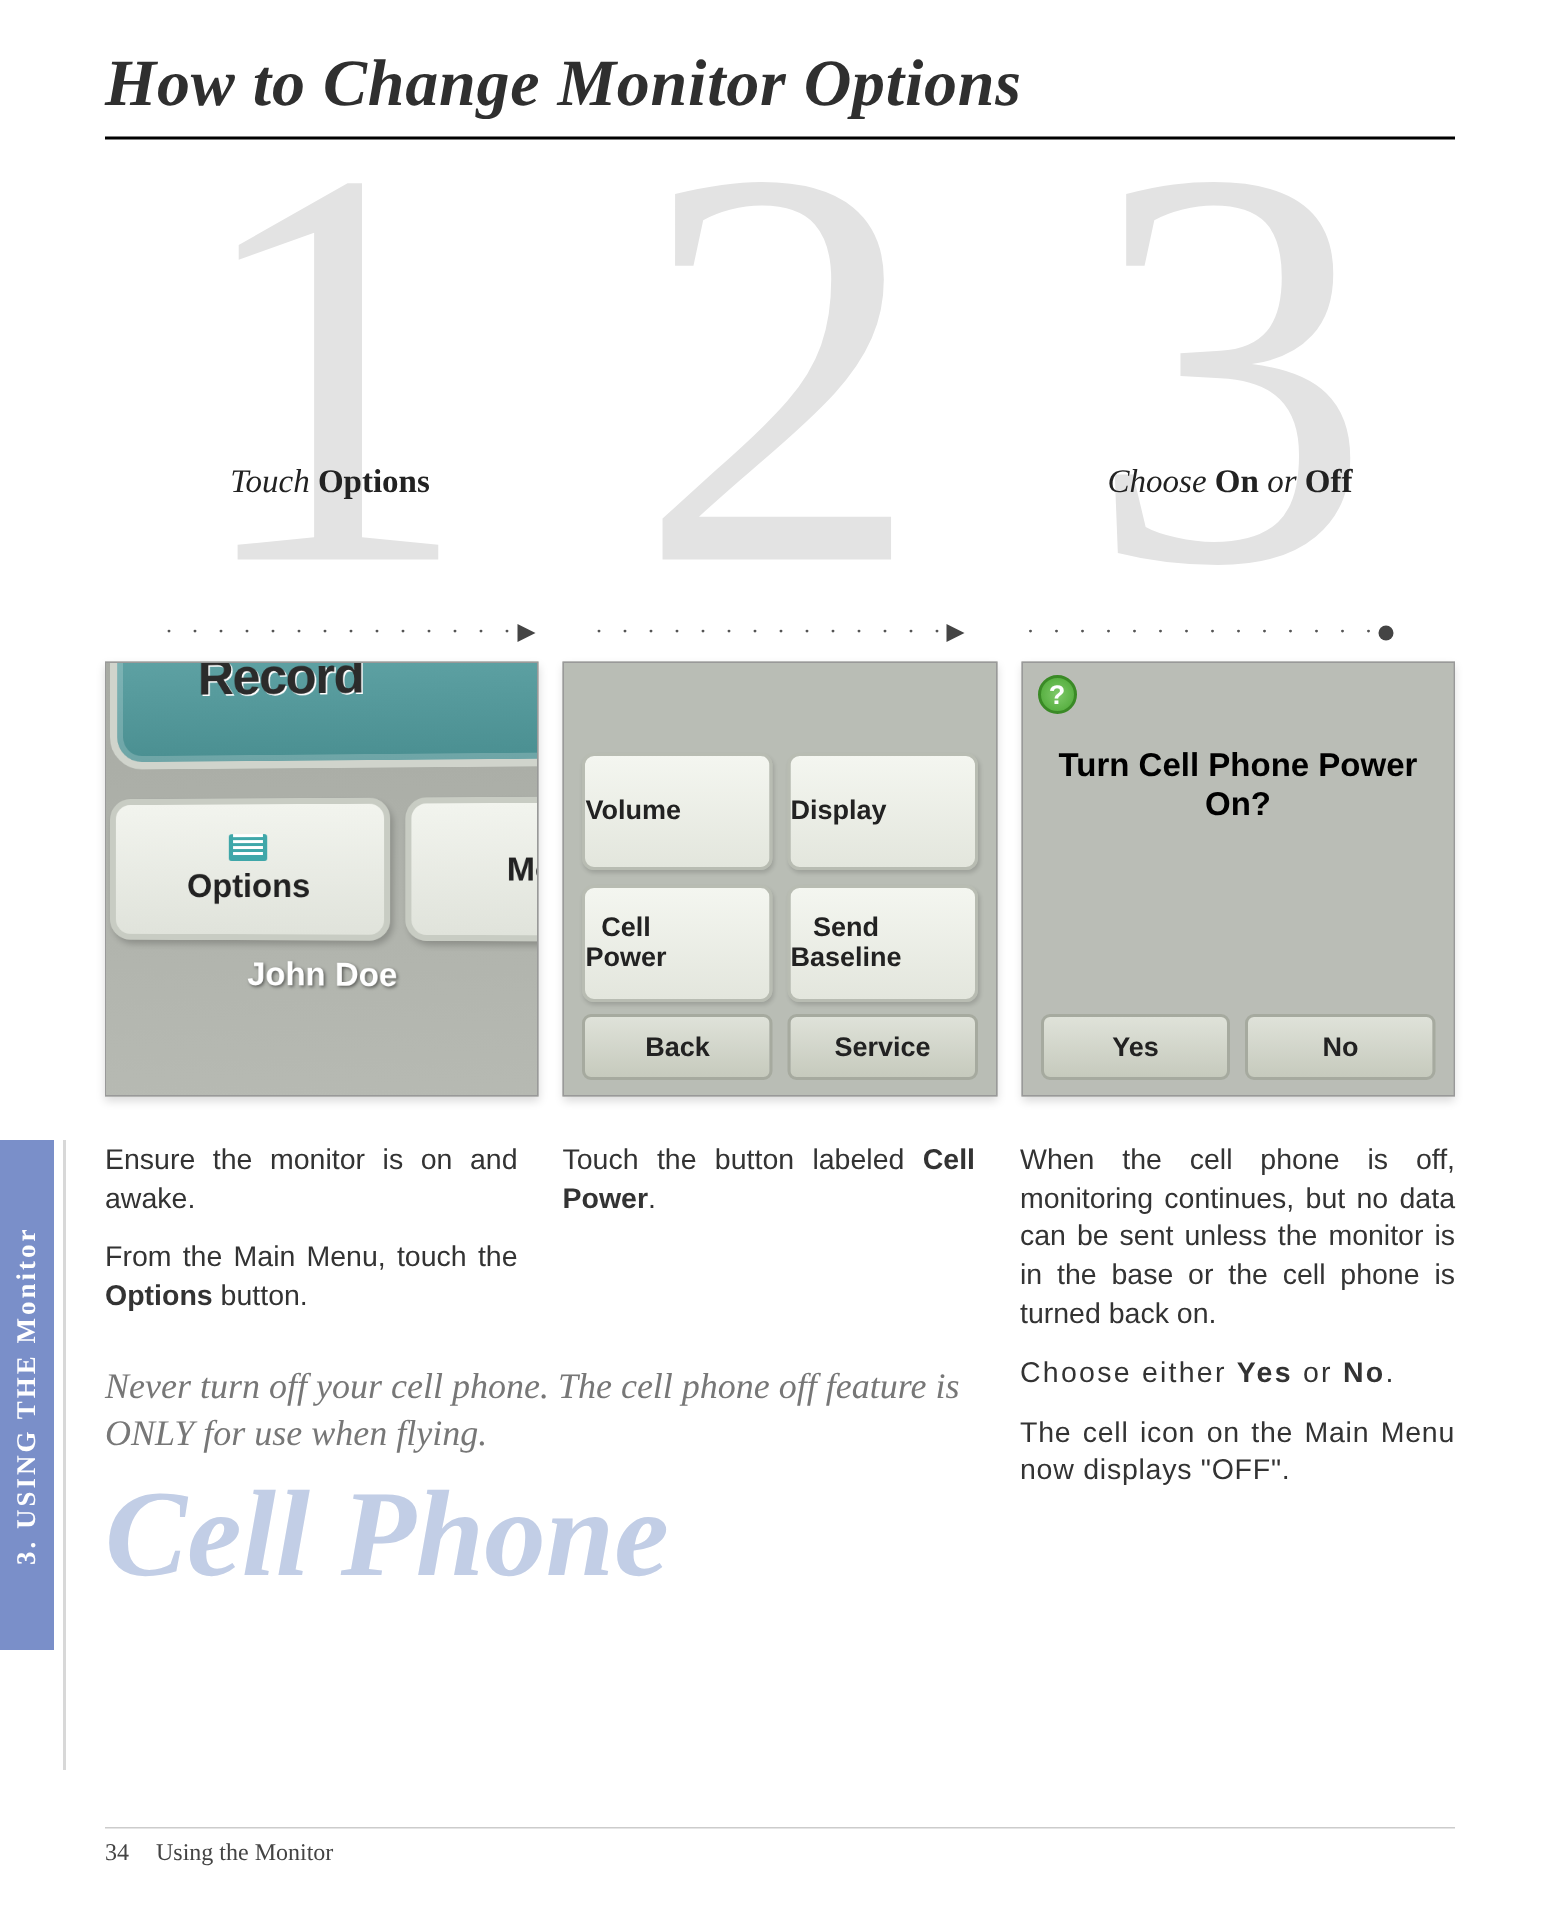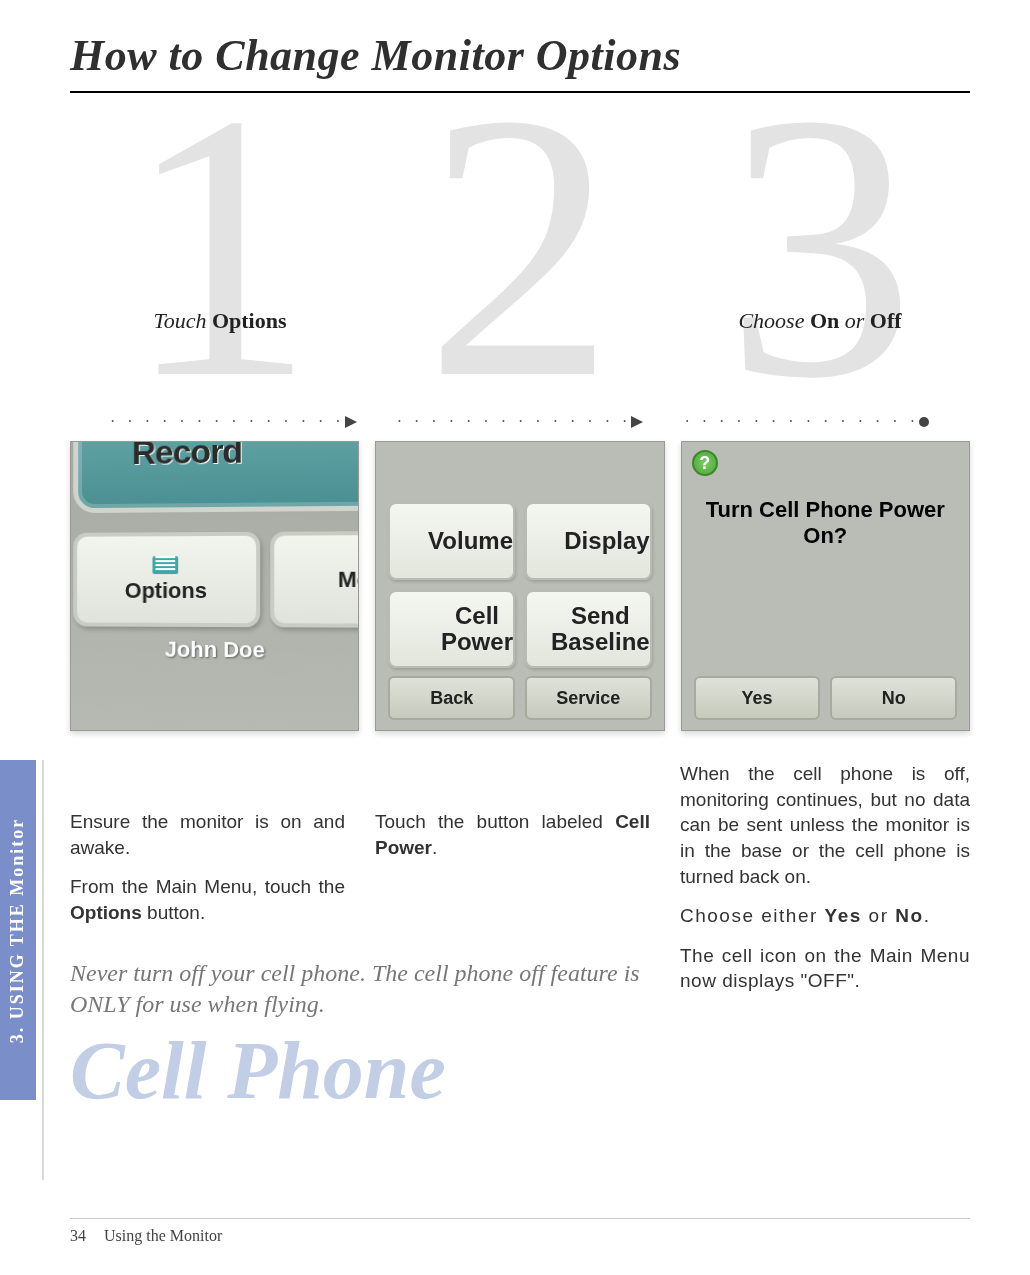--- a/index.html
+++ b/index.html
@@ -29,35 +29,35 @@
   .s1-btn-row { position: absolute; top: 120px; left: 40px; right: -60px; display: flex; gap: 10px; }
   .s1-btn { flex: 1; height: 95px; background: linear-gradient(#f2f4ee,#e0e3db); border: 4px solid #c8ccc3; border-radius: 14px; display: flex; flex-direction: column; align-items: center; justify-content: center; font-family: Arial, sans-serif; font-weight: 900; font-size: 22px; color: #222; box-shadow: 2px 3px 4px rgba(0,0,0,0.2); }
   .s1-btn .list-icon { width: 26px; height: 18px; background: #3fa7a9; margin-bottom: 4px; position: relative; border-radius:2px; }
   .s1-btn .list-icon::before, .s1-btn .list-icon::after { content:''; position:absolute; left:3px; right:3px; height:2px; background:#fff; }
   .s1-btn .list-icon::before { top:4px; box-shadow: 0 4px 0 #fff, 0 8px 0 #fff; }
   .s1-name { position: absolute; top: 225px; left: 0; right: 0; text-align: center; font-family: Arial, sans-serif; font-weight: 900; color: #fff; font-size: 22px; text-shadow: 1px 1px 2px rgba(0,0,0,0.5); }
 
   
   .s2-header { position: absolute; top: 0; left: 0; right: 0; height: 48px; background: linear-gradient(#5c6056,#797e73); display: flex; align-items: center; justify-content: center; color: #fff; font-family: Arial, sans-serif; font-weight: 900; font-size: 20px; }
   .s2-grid { position: absolute; top: 60px; left: 12px; right: 12px; display: grid; grid-template-columns: 1fr 1fr; gap: 10px; }
-  .s2-cell { height: 78px; background: linear-gradient(#f4f6f0,#e3e6dd); border: 2px solid #b8bcb2; border-radius: 8px; display: flex; align-items: center; justify-content: flex-end; font-family: Arial, sans-serif; font-weight: 900; font-size: 24px; color: #222; text-align: center; line-height: 1.1; box-shadow: 1px 2px 3px rgba(0,0,0,0.15); }
+  .s2-cell { height: 78px; background: linear-gradient(#f4f6f0,#e3e6dd); border: 2px solid #b8bcb2; border-radius: 8px; display: flex; align-items: center; justify-content: flex-start; font-family: Arial, sans-serif; font-weight: 900; font-size: 18px; color: #222; text-align: center; line-height: 1.1; box-shadow: 1px 2px 3px rgba(0,0,0,0.15); }
   .s2-bottom { position: absolute; bottom: 10px; left: 12px; right: 12px; display: flex; gap: 10px; }
   .s2-bb { flex: 1; height: 44px; background: linear-gradient(#dfe2d9,#c6cabd); border: 2px solid #a6aa9f; border-radius: 6px; display: flex; align-items: center; justify-content: center; font-family: Arial, sans-serif; font-weight: 900; font-size: 18px; color: #222; }
 
   
   .s3-inner { position: absolute; inset: 0; background: #babdb6; }
   .s3-help { position: absolute; top: 8px; left: 10px; width: 26px; height: 26px; border-radius: 50%; background: radial-gradient(#7fc96a,#4aa733); display:flex; align-items:center; justify-content:center; color:#fff; font-weight:bold; font-family:Arial; font-size:18px; border:2px solid #3a8a26;}
   .s3-q { position: absolute; top: 55px; left: 0; right: 0; padding: 0 8px; text-align: center; font-family: Arial, sans-serif; font-weight: 900; font-size: 22px; color: #000; line-height:1.2; }
   .s3-bottom { position: absolute; bottom: 10px; left: 12px; right: 12px; display: flex; gap: 10px; }
 
   .body-row { display: flex; gap: 30px; margin-top: 30px; }
   .col { flex: 1; font-family: Verdana, Geneva, sans-serif; font-size: 19px; color: #333; line-height: 1.35; text-align: justify; }
   .col b { font-weight: bold; }
   .col p { margin-bottom: 14px; }
-  .left-two { flex: 2; display: flex; flex-direction: column; margin-top: 48px; }
+  .left-two { flex: 2; display: flex; flex-direction: column; }
   .left-two .two-col { display: flex; gap: 30px; }
   .left-two .two-col > div { flex: 1; text-align: justify; }
   .warning { font-style: italic; font-size: 24px; color: #777; margin-top: 18px; line-height: 1.3; font-family: Georgia, serif; }
   .big-topic { font-style: italic; font-weight: bold; font-size: 82px; color: #c2cee6; margin-top: 10px; font-family: Georgia, serif; line-height:1; }
   .footer { position: absolute; bottom: 30px; left: 70px; right: 60px; border-top: 1px solid #ccc; padding-top: 8px; font-family: Georgia, serif; font-size: 16px; color: #444; }
   .footer .pg { font-weight: normal; margin-right: 14px; }
 </style>
 </head>
 <body>
 

